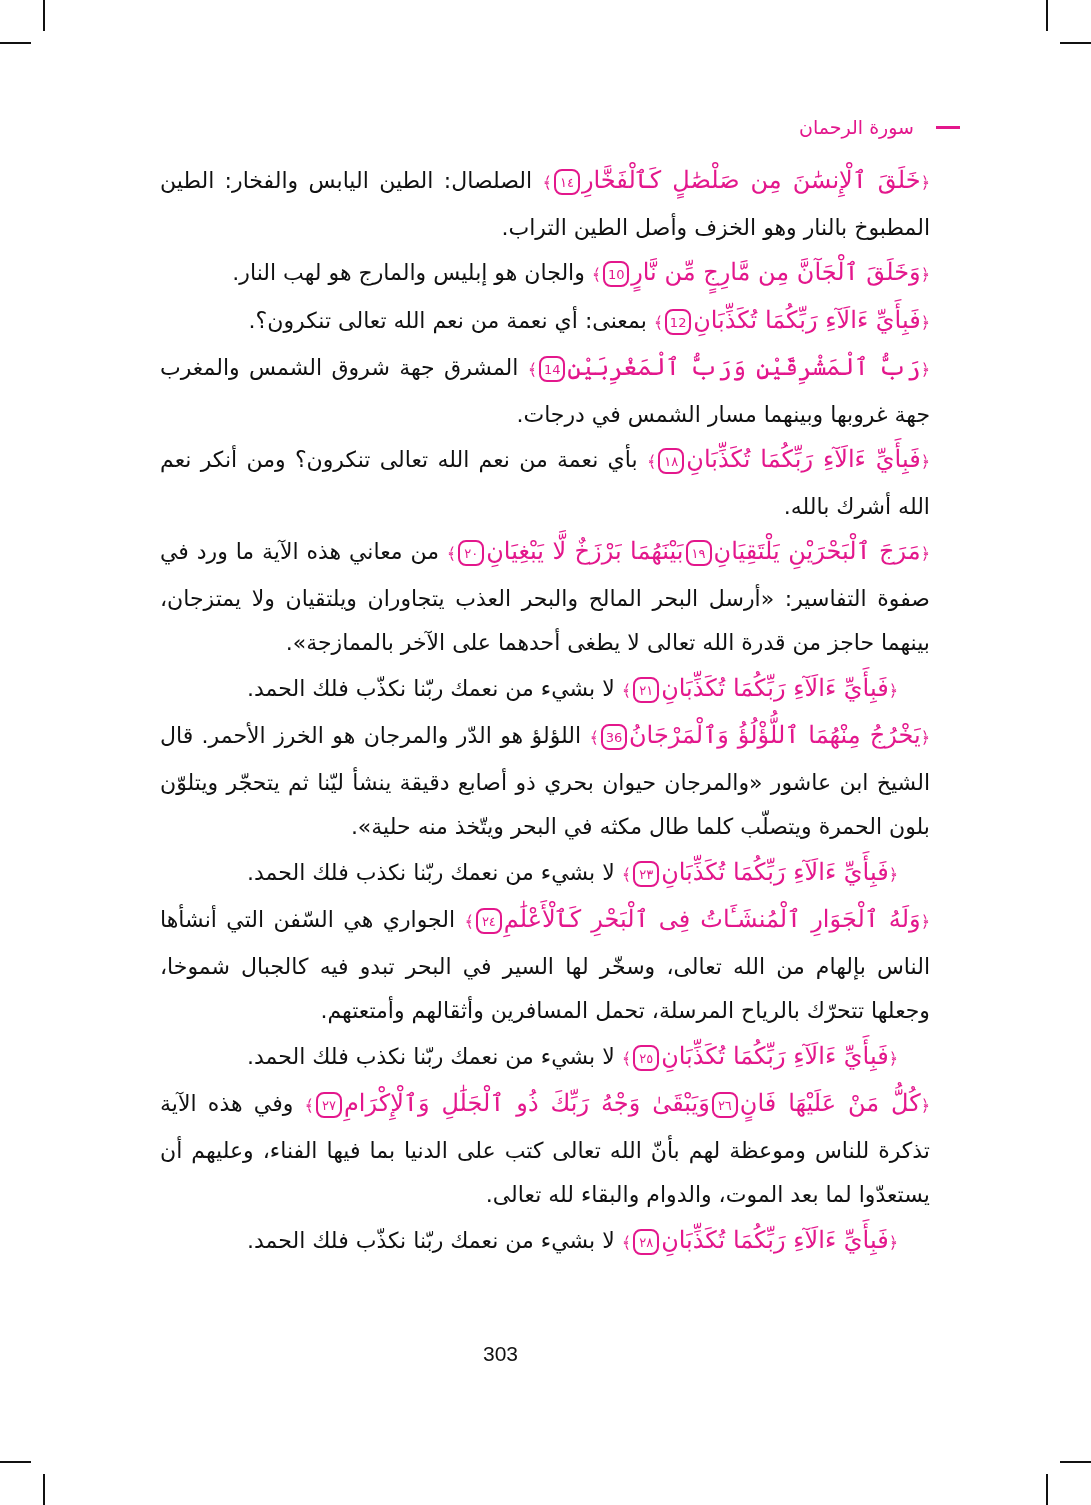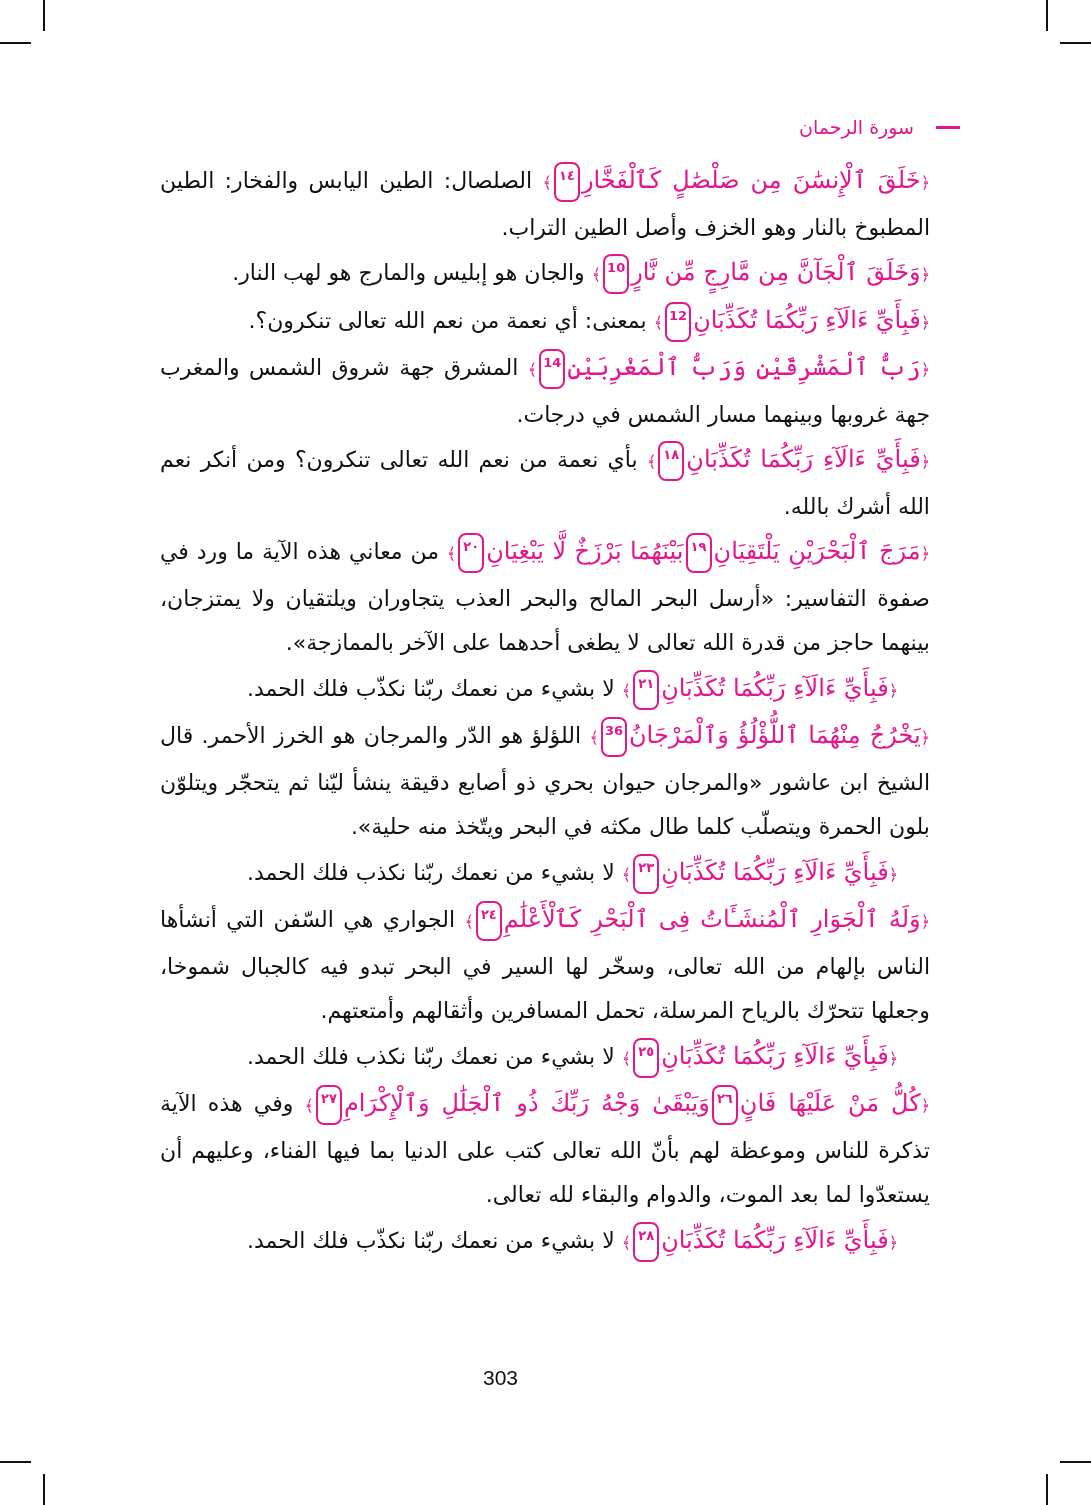--- a/index.html
+++ b/index.html
@@ -10,26 +10,26 @@
             color:#e3178c; font-size:19px; font-family:"DejaVu Sans", sans-serif; }
   .header .rule { width:24px; height:3px; background:#e3178c; display:inline-block; }
   .content { position:absolute; top:158px; left:160px; width:770px; direction:rtl; text-align:justify;
              font-family:"DejaVu Sans", sans-serif; font-size:22px; line-height:44.5px; }
   .p { margin:0; }
   .p.indent { padding-right:32px; }
   .verse { color:#e3178c; font-family:"DejaVu Serif", serif; font-size:24px; }
   .verse.black { color:#111; }
   .br { color:#e3178c; font-family:"DejaVu Serif", serif; font-size:16px; }
   .br.gray { color:#777; }
-  .num { display:inline-block; min-width:26px; height:40px; line-height:24px; margin:0 2px;
+  .num { display:inline-block; min-width:26px; height:26px; line-height:24px; margin:0 2px;
          border:2px solid #e3178c; border-radius:8px; color:#e3178c; font-size:13px; text-align:center;
-         vertical-align:middle; font-family:"DejaVu Sans", sans-serif; box-sizing:border-box; padding:0 2px;font-weight:bold; }
+         vertical-align:middle; font-family:"DejaVu Sans", sans-serif; box-sizing:border-box; padding:0 2px; }
   .num.black { border-color:#222; color:#222; }
   .pageno { position:absolute; top:1342px; left:0; width:1001px; text-align:center;
-            font-family:"Liberation Sans", sans-serif; font-size:21px; color:#111;margin-top:24px; }
+            font-family:"Liberation Sans", sans-serif; font-size:21px; color:#111; }
 </style>
 </head>
 <body>
 
 <div class="crop" style="left:43px;top:0;width:2px;height:31px;"></div>
 <div class="crop" style="left:0;top:42px;width:31px;height:2px;"></div>
 <div class="crop" style="left:1046px;top:0;width:2px;height:31px;"></div>
 <div class="crop" style="left:1060px;top:42px;width:31px;height:2px;"></div>
 <div class="crop" style="left:0;top:1461px;width:31px;height:2px;"></div>
 <div class="crop" style="left:43px;top:1474px;width:2px;height:31px;"></div>

